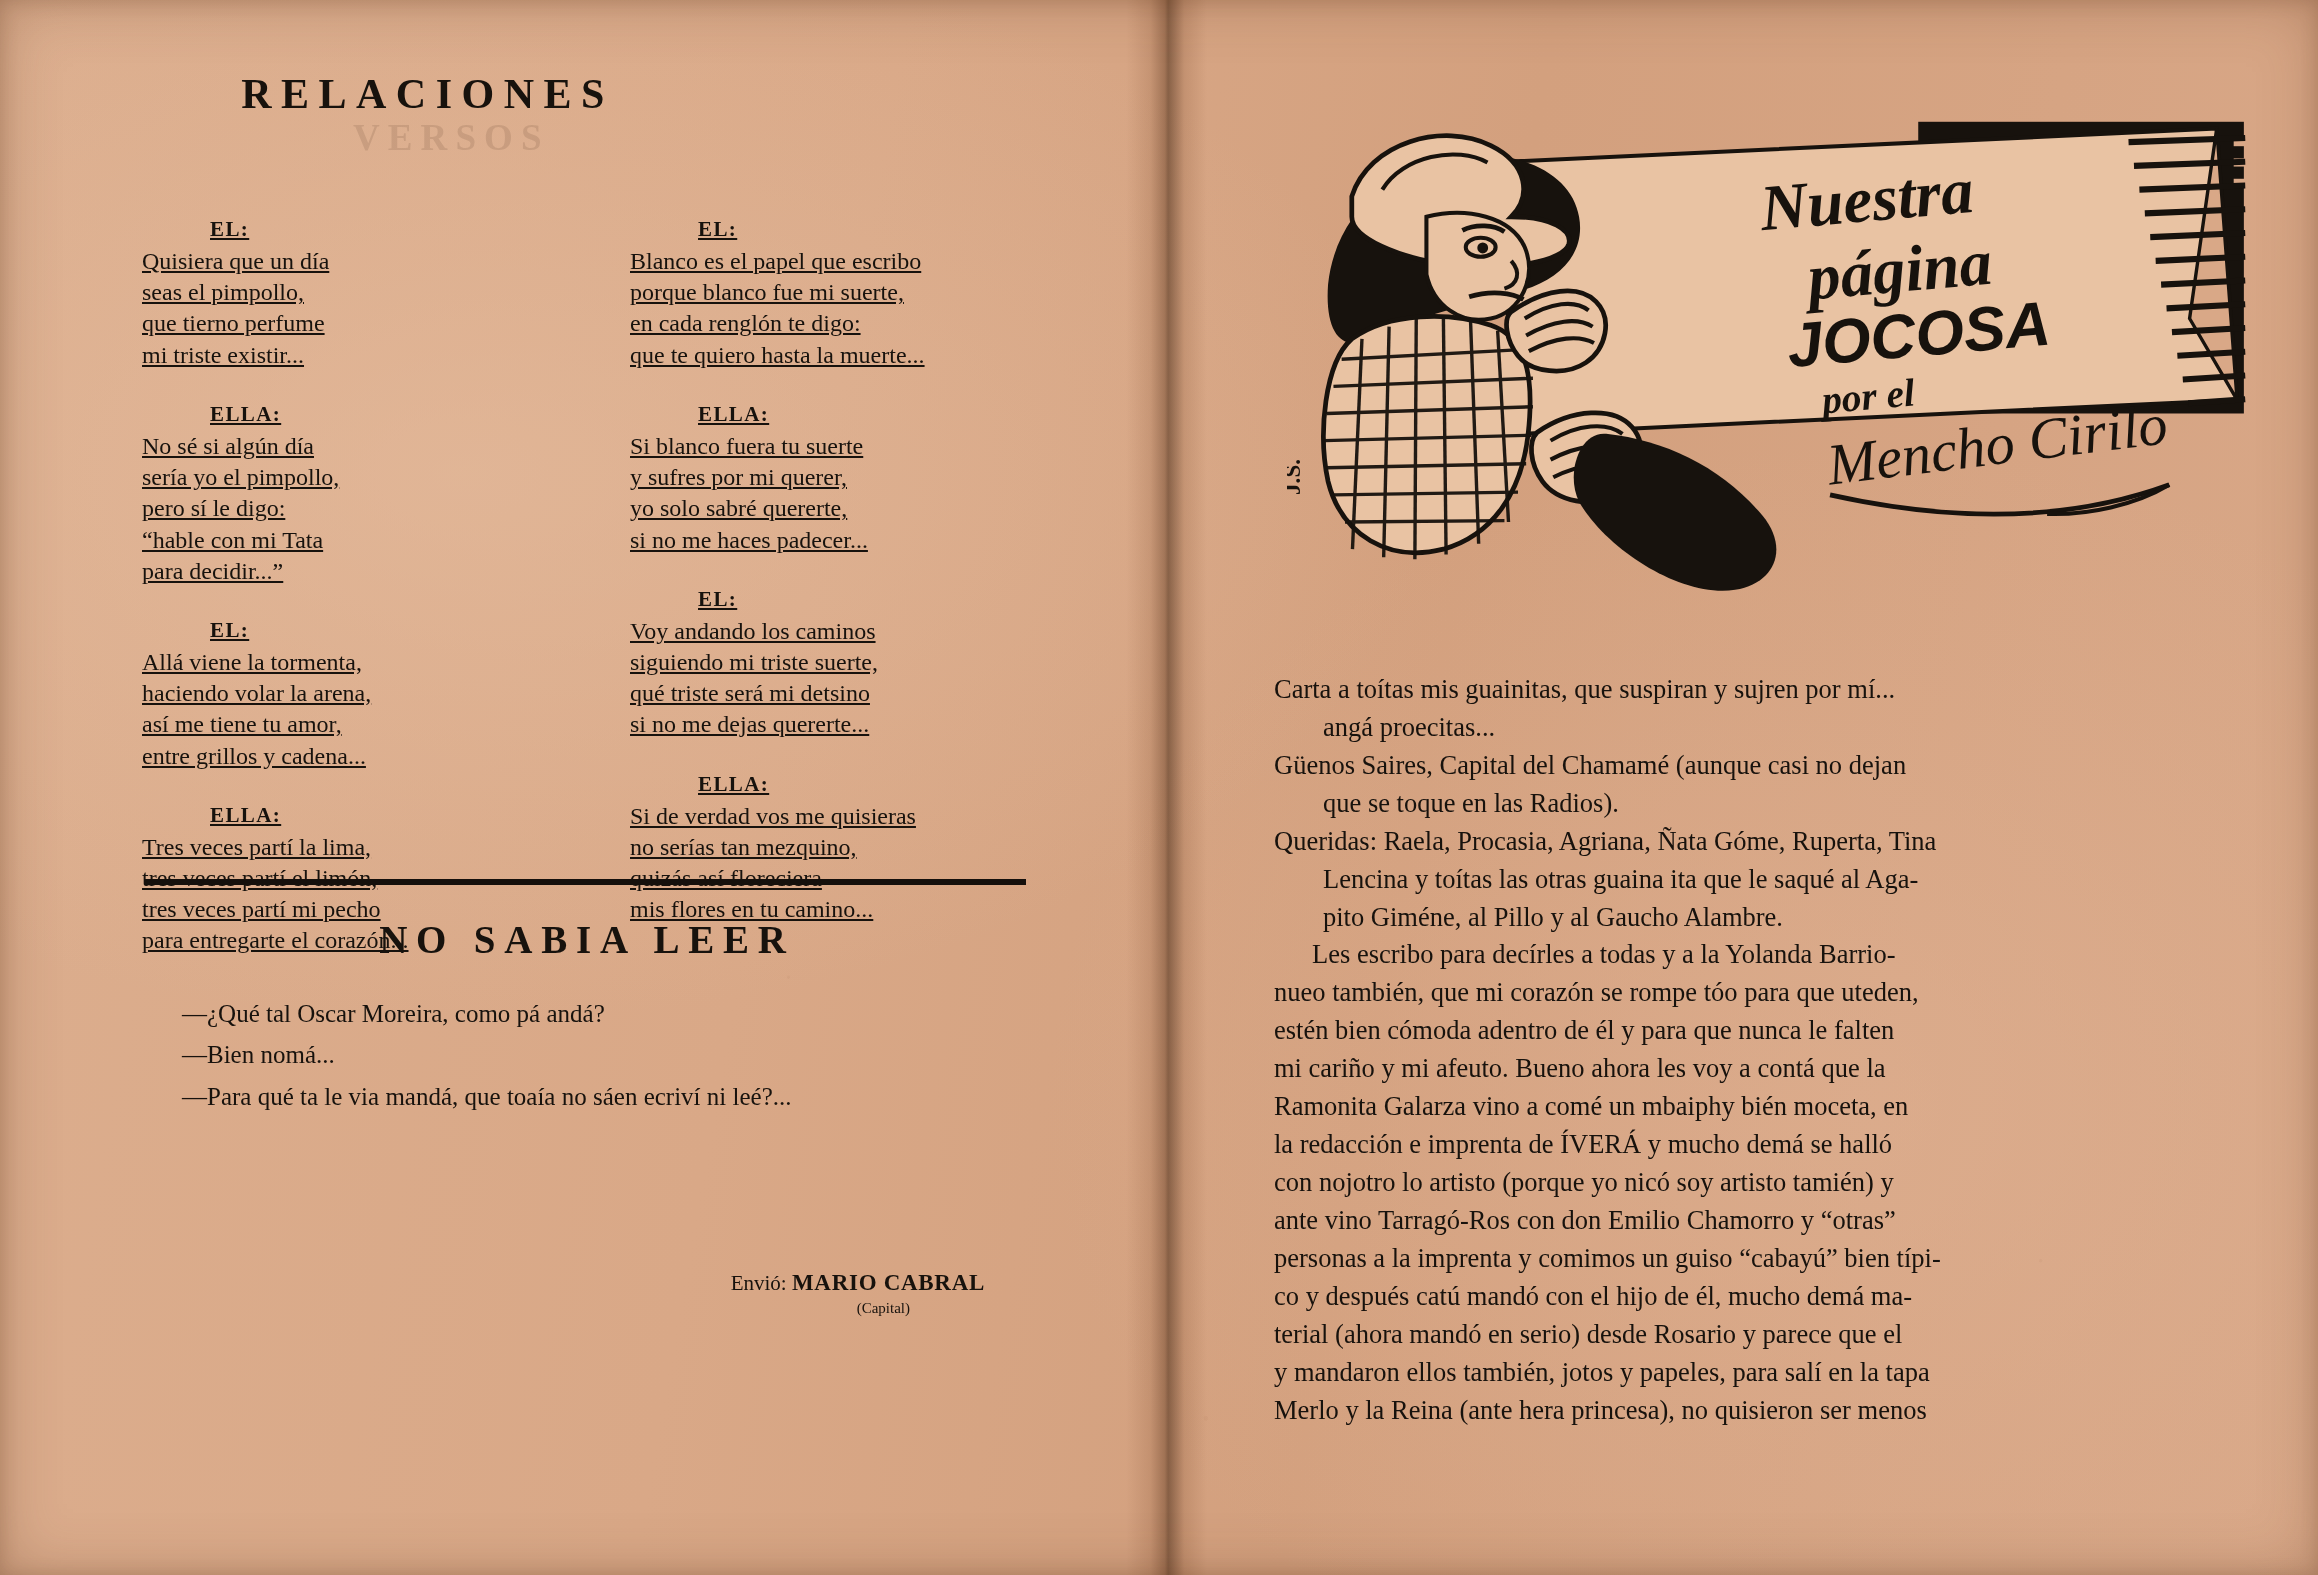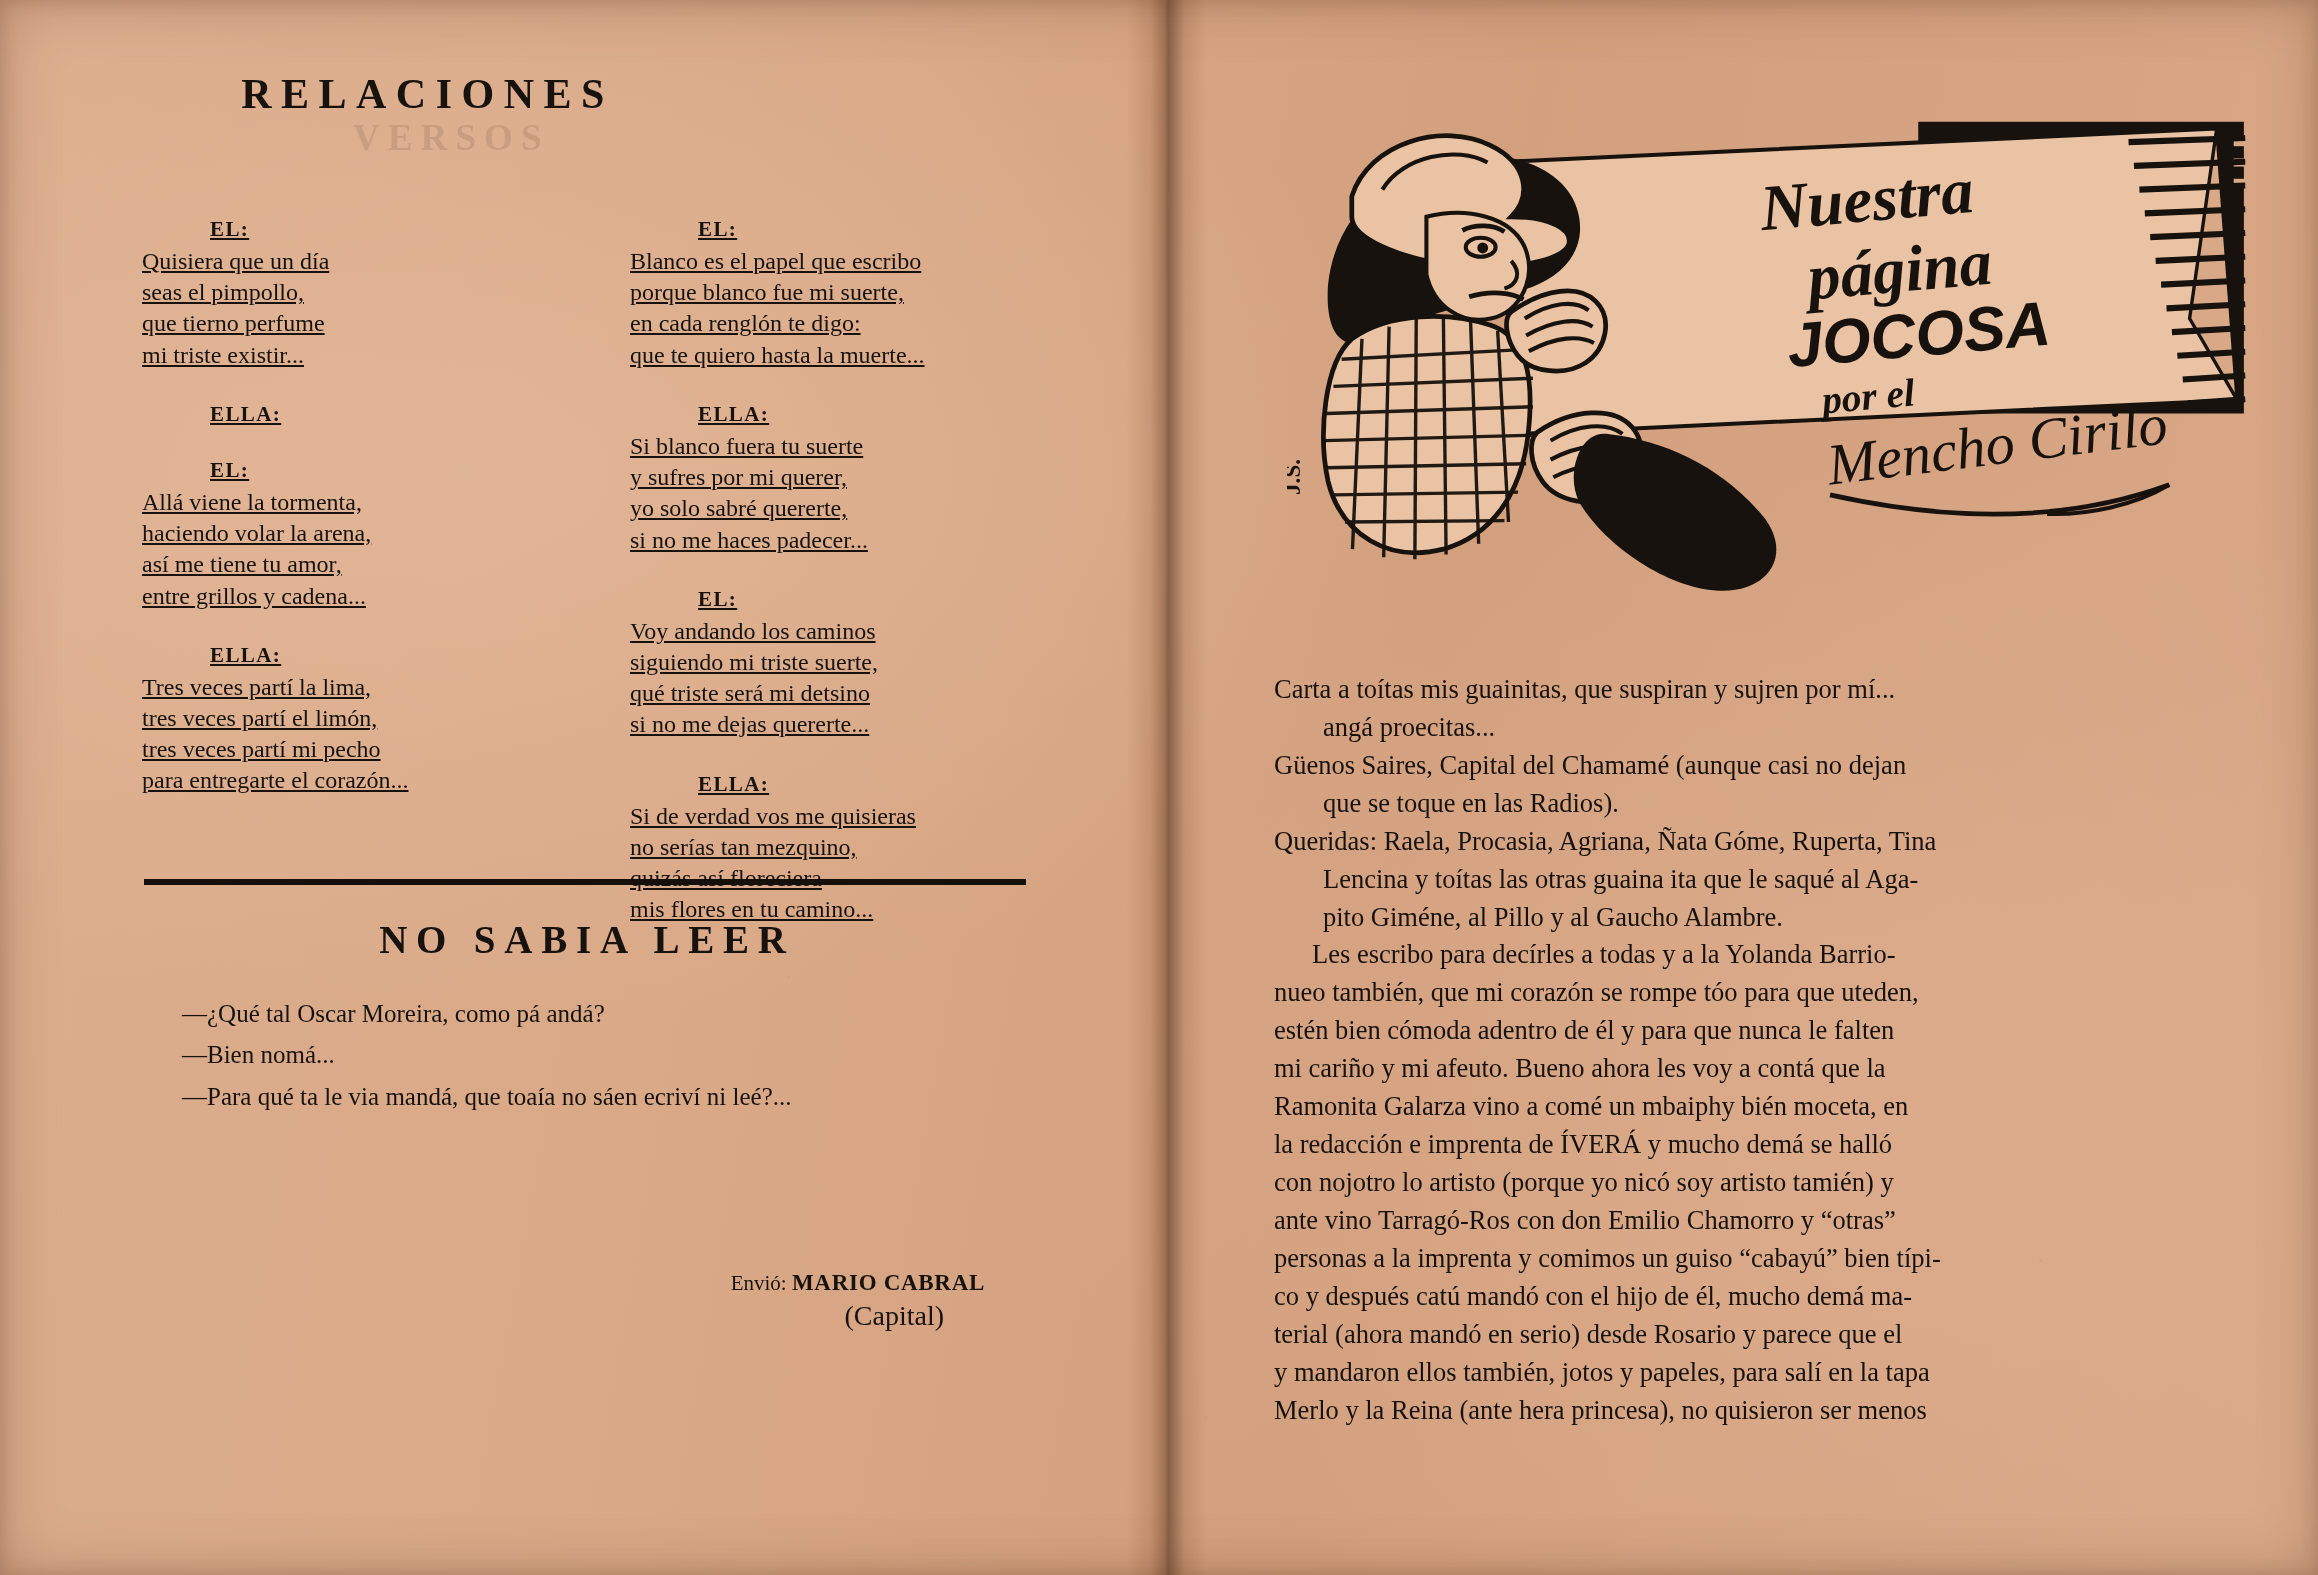--- a/index.html
+++ b/index.html
@@ -141,21 +141,21 @@
   .signature {
     position: absolute;
     top: 1270px;
     left: 144px;
     width: 841px;
     text-align: right;
     color: #17120d;
     font-size: 21px;
   }
   .signature .envio-name { font-weight: bold; font-size: 23px; letter-spacing: 0.7px; }
-  .signature .capital { display:block; margin-top: 4.1px; margin-right: 41px; font-size: 28px; }
+  .signature .capital { display:block; margin-top: 4.1px; margin-right: 75px; font-size: 15px; }
 
   
   .ghost {
     position: absolute;
     color: rgba(60,35,18,0.12);
     font-weight: bold;
     letter-spacing: 8.1px;
     pointer-events: none;
     user-select: none;
   }
@@ -199,20 +199,25 @@
       <div class="poem-col">
         <div class="stanza">
           <div class="speaker">EL:</div>
           <div class="verse">Quisiera que un día
 seas el pimpollo,
 que tierno perfume
 mi triste existir...</div>
         </div>
         <div class="stanza">
           <div class="speaker">ELLA:</div>
+          <div class="verse">No sé si algún día
+sería yo el pimpollo,
+pero sí le digo:
+“hable con mi Tata
+para decidir...”</div>
         </div>
         <div class="stanza">
           <div class="speaker">EL:</div>
           <div class="verse">Allá viene la tormenta,
 haciendo volar la arena,
 así me tiene tu amor,
 entre grillos y cadena...</div>
         </div>
         <div class="stanza">
           <div class="speaker">ELLA:</div>

